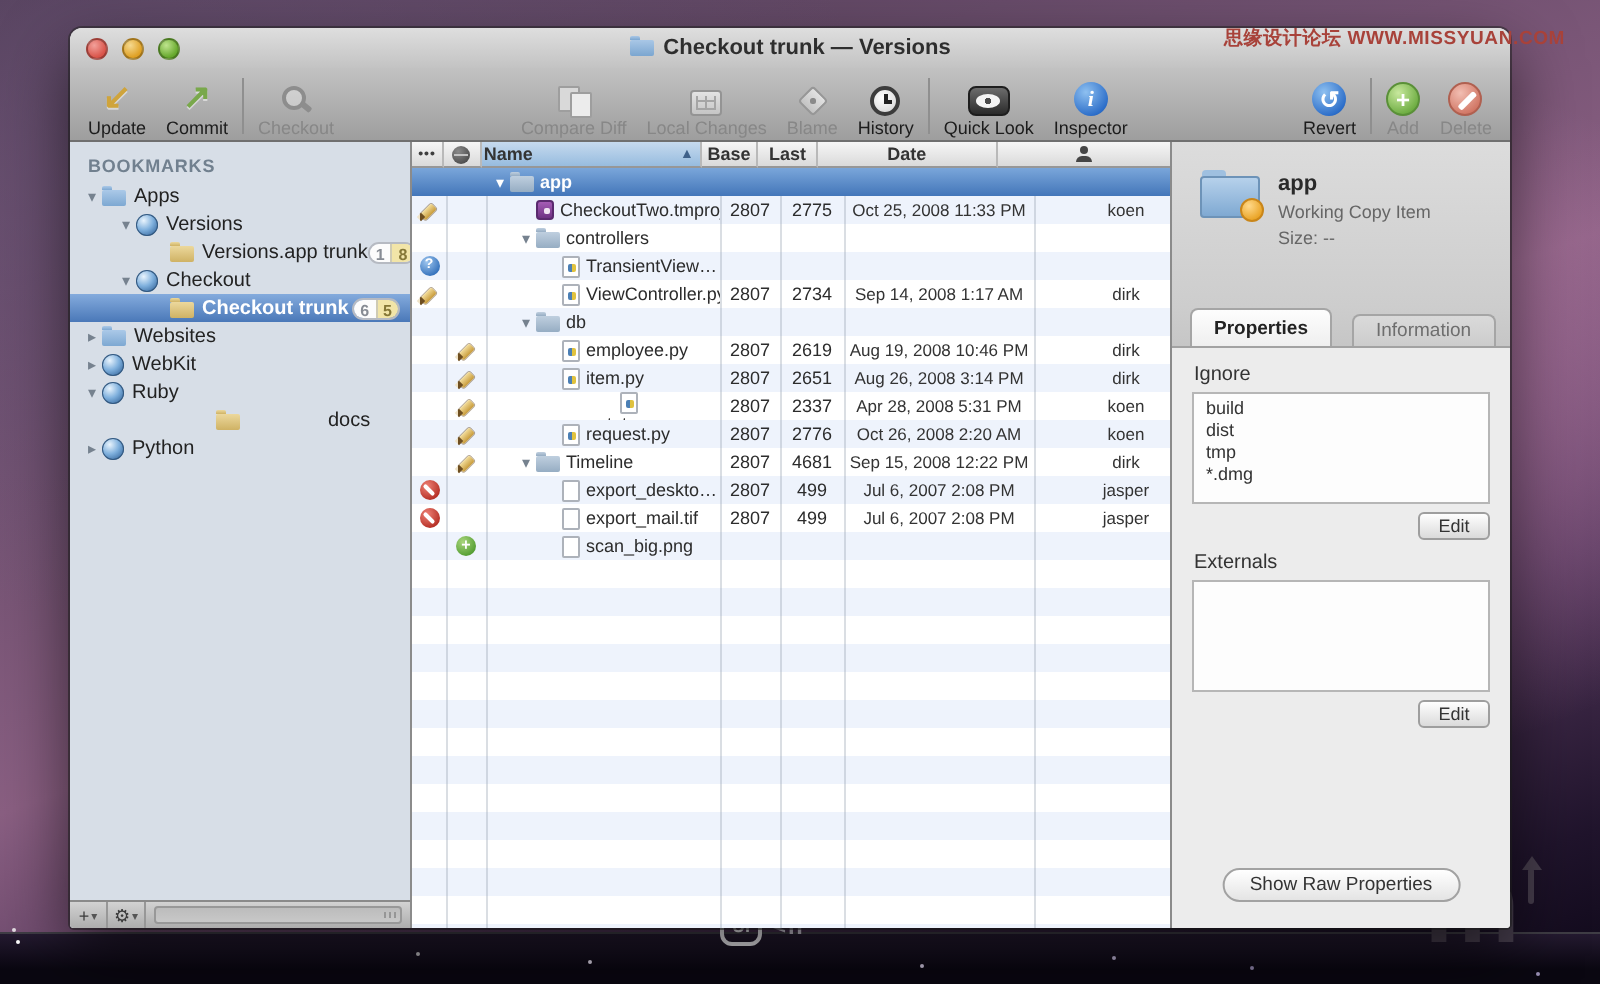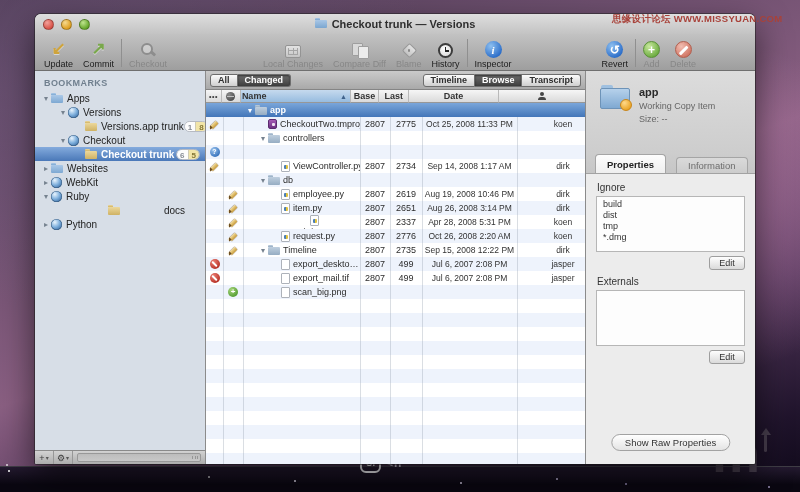--- a/index.html
+++ b/index.html
@@ -289,36 +289,40 @@
         <span class="ti ti-commit">↗</span>
         <span>Commit</span>
       </div>
       <div class="tsep"></div>
       <div class="tbtn disabled">
         <span class="ti ti-checkout"></span>
         <span>Checkout</span>
       </div>
       <div class="tspacer1"></div>
       <div class="tbtn disabled">
+        <span class="ti ti-diff"></span>
+        <span>Compare Diff</span>
+      </div>
+      <div class="tbtn disabled">
         <span class="ti ti-grid"></span>
         <span>Local Changes</span>
-      </div>
-      <div class="tbtn disabled">
-        <span class="ti ti-diff"></span>
-        <span>Compare Diff</span>
       </div>
       <div class="tbtn disabled">
         <span class="ti ti-blame"></span>
         <span>Blame</span>
       </div>
       <div class="tbtn">
         <span class="ti ti-history"></span>
         <span>History</span>
       </div>
       <div class="tsep"></div>
+      <div class="tbtn">
+        <span class="ti ti-quicklook"></span>
+        <span>Quick Look</span>
+      </div>
       <div class="tbtn">
         <span class="ti ti-round ti-inspector">i</span>
         <span>Inspector</span>
       </div>
       <div class="tspacer2"></div>
       <div class="tbtn">
         <span class="ti ti-round ti-revert">↺</span>
         <span>Revert</span>
       </div>
       <div class="tsep"></div>
@@ -409,32 +413,20 @@
         </div>
         <div class="fbtn">
           <span>⚙</span>
           <span class="dd">▾</span>
         </div>
         <div class="fslot"></div>
       </div>
     </div>
 
     <div class="main">
-      <div class="filterbar">
-        <div class="seg-group" id="seg-left">
-            <div class="seg">All</div>
-            <div class="seg on">Changed</div>
-          </div>
-        <div class="filter-spacer"></div>
-        <div class="seg-group" id="seg-right">
-            <div class="seg">Timeline</div>
-            <div class="seg on">Browse</div>
-            <div class="seg">Transcript</div>
-          </div>
-      </div>
       <div class="thead">
         <div class="th w-s1">
           <span class="ellipsis-hdr">•••</span>
         </div>
         <div class="th w-s2">
           <span class="ic-remote"></span>
         </div>
         <div class="th w-name th-name">
           <span>Name</span>
           <span class="sort-arrow">▲</span>
@@ -498,20 +490,25 @@
             <div class="tc w-base"></div>
             <div class="tc w-last"></div>
             <div class="tc w-date tc-date"></div>
             <div class="tc w-author tc-author"></div>
           </div>
           <div class="trow">
             <div class="tc w-s1">
               <span class="ic-ball ic-question">?</span>
             </div>
             <div class="tc w-s2"></div>
+            <div class="tc w-name tc-name" style="padding-left: 28px;">
+              <span class="tri"></span>
+              <span class="fico ic-page ic-py"></span>
+              <span class="fname">TransientView…</span>
+            </div>
             <div class="tc w-base"></div>
             <div class="tc w-last"></div>
             <div class="tc w-date tc-date"></div>
             <div class="tc w-author tc-author"></div>
           </div>
           <div class="trow">
             <div class="tc w-s1">
               <span class="ic-pencil"></span>
             </div>
             <div class="tc w-s2"></div>
@@ -602,21 +599,21 @@
             <div class="tc w-s1"></div>
             <div class="tc w-s2">
               <span class="ic-pencil"></span>
             </div>
             <div class="tc w-name tc-name" style="padding-left: 15px;">
               <span class="tri">▾</span>
               <span class="fico icon-folder f-gray tfolder"></span>
               <span class="fname">Timeline</span>
             </div>
             <div class="tc w-base">2807</div>
-            <div class="tc w-last">2735</div>
+            <div class="tc w-last">4681</div>
             <div class="tc w-date tc-date">Sep 15, 2008 12:22 PM</div>
             <div class="tc w-author tc-author">dirk</div>
           </div>
           <div class="trow">
             <div class="tc w-s1">
               <span class="ic-forbidden"></span>
             </div>
             <div class="tc w-s2"></div>
             <div class="tc w-name tc-name" style="padding-left: 28px;">
               <span class="tri"></span>

